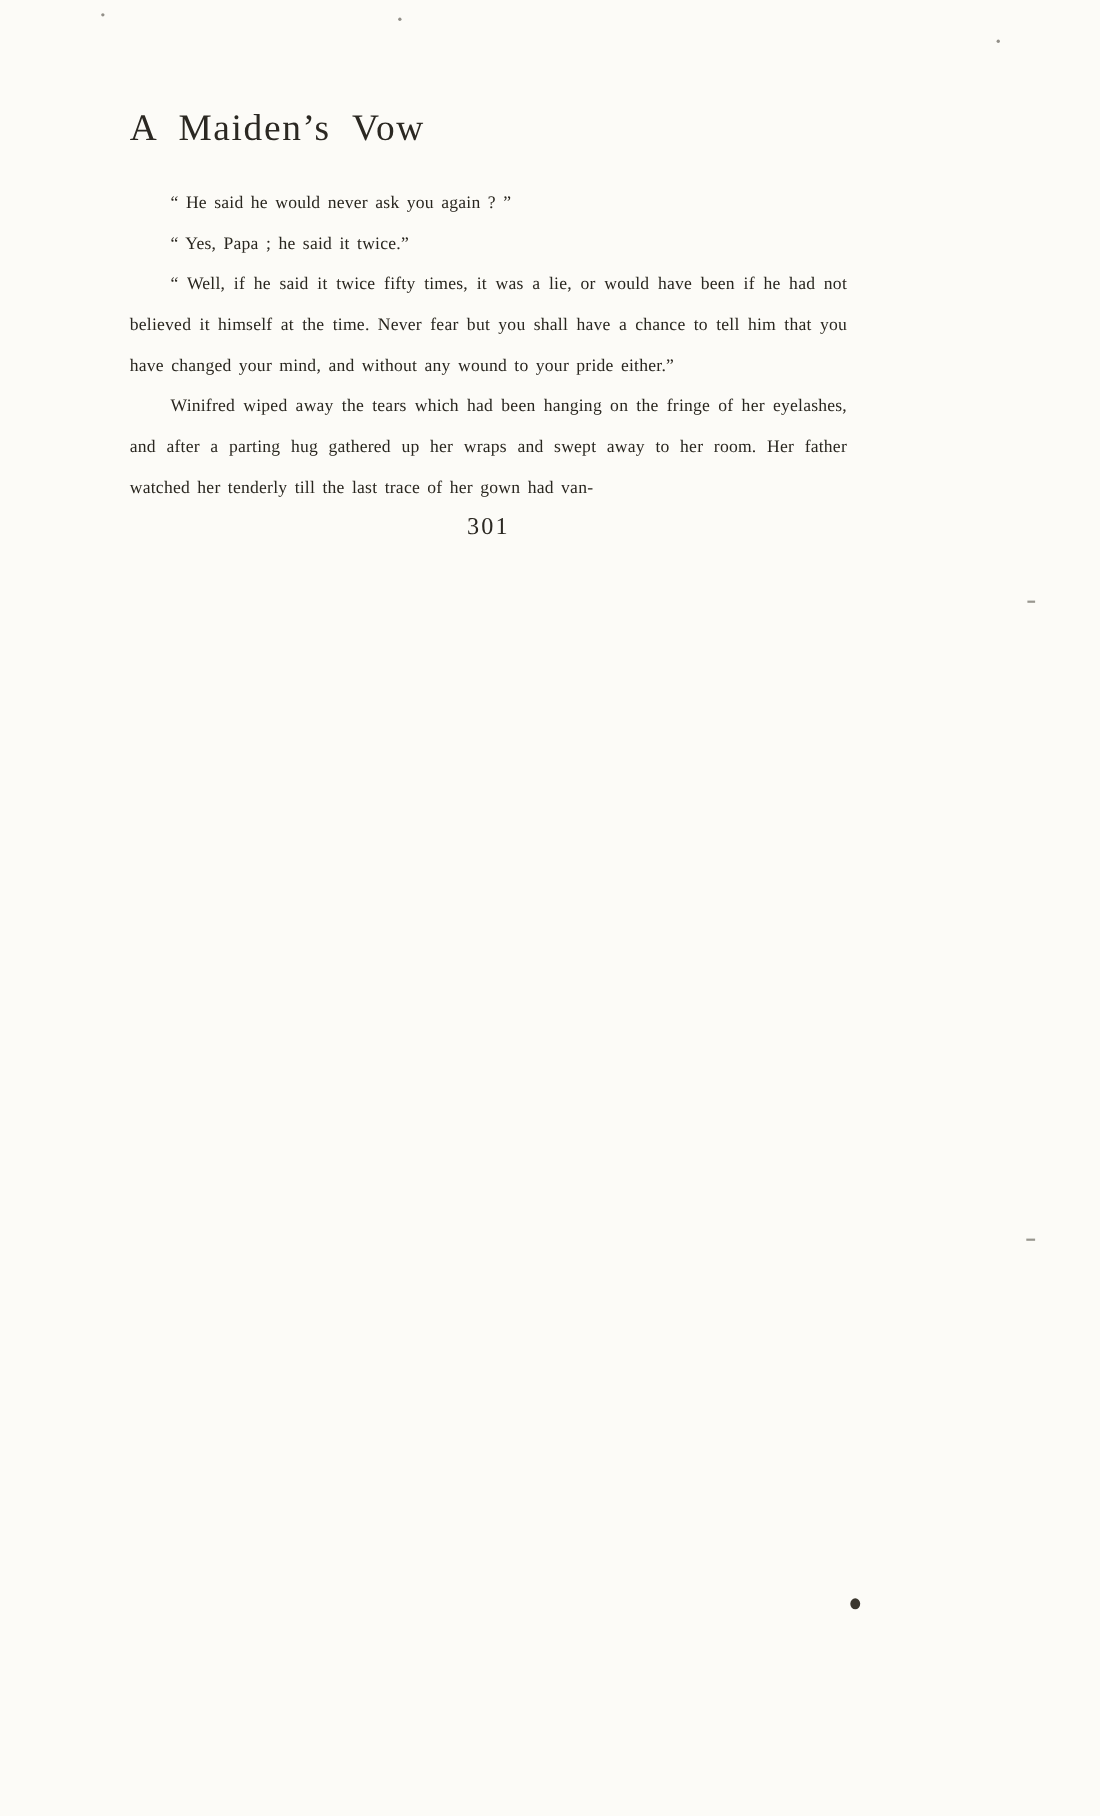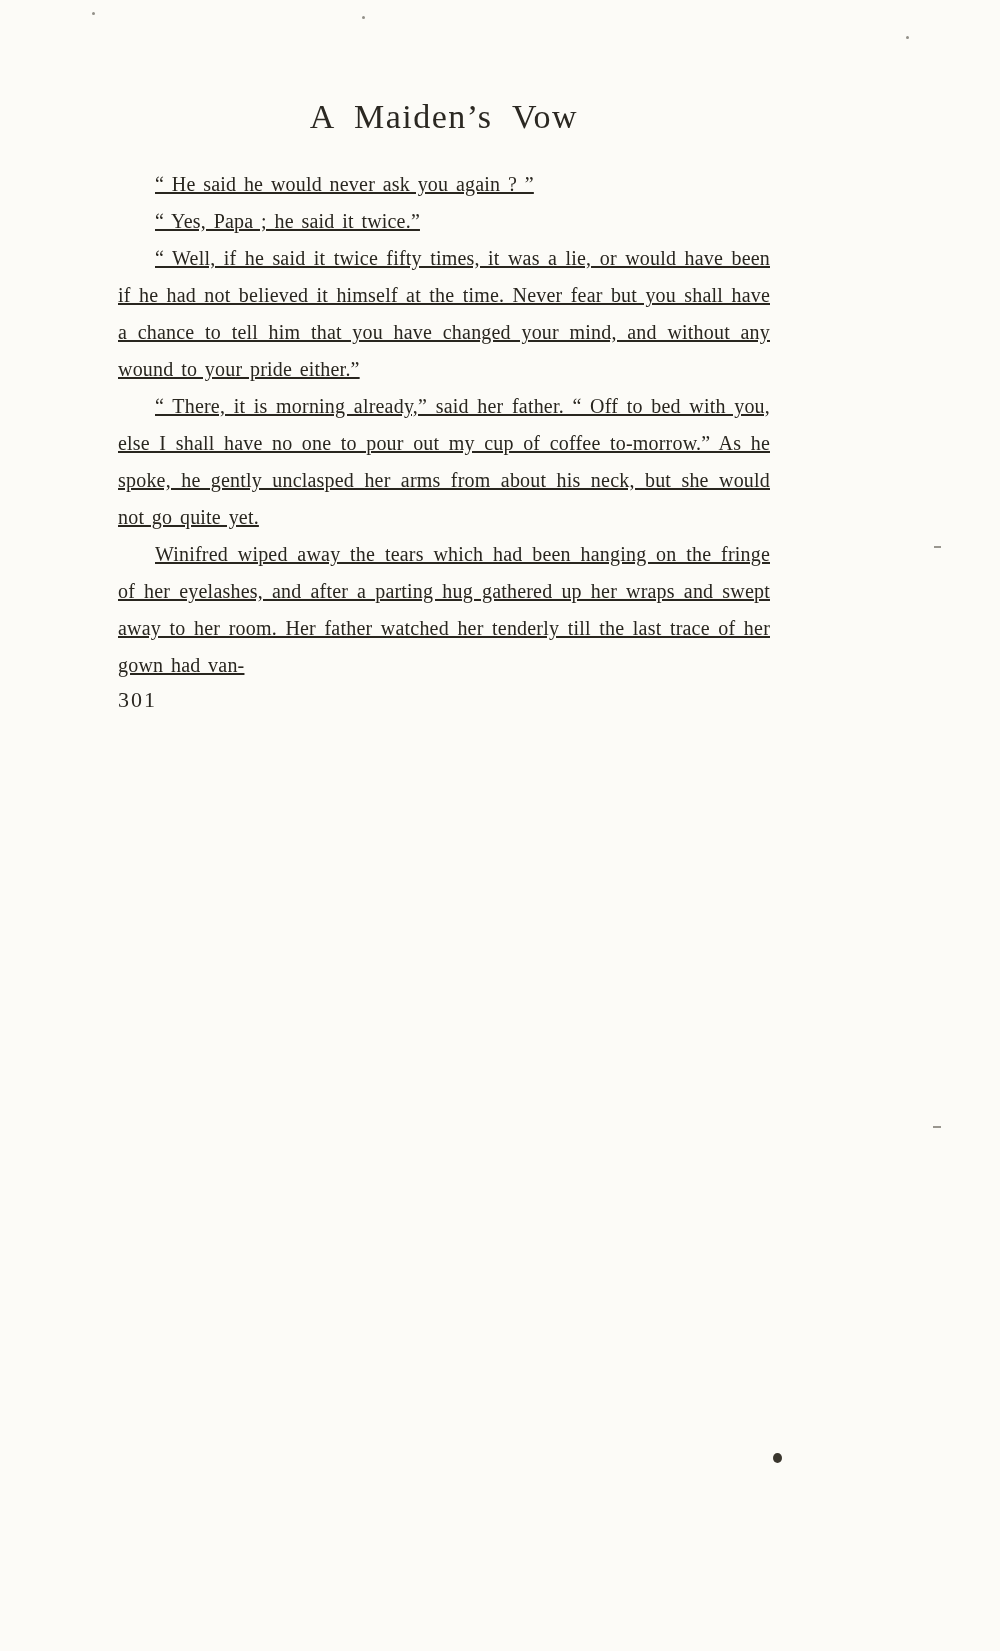--- a/index.html
+++ b/index.html
@@ -14,38 +14,36 @@
   }
   .page-block {
     position: absolute;
     left: 118px;
     top: 98px;
     width: 652px;
   }
   .page-title {
     font-size: 34px;
     font-weight: normal;
-    text-align: center;
     letter-spacing: 1.5px;
     word-spacing: 10px;
     margin: 0 0 30px 0;
     color: #2b2822;
   }
   .body-text p {
-    font-size: 20px;
+    font-size: 16px;
     line-height: 37px;
     text-align: justify;
     text-indent: 37px;
     margin: 0;
     word-spacing: 2.5px;
     letter-spacing: 0.2px;
-    text-decoration: underline;
   }
   .page-number {
-    text-align: left;
+    text-align: center;
     font-size: 22px;
     letter-spacing: 2px;
     margin-top: 3px;
     color: #2b2822;
   }
   .speck {
     position: absolute;
     background: #3a362e;
     border-radius: 50%;
   }
@@ -58,21 +56,20 @@
 </style>
 </head>
 <body>
 
 <div class="page-block">
   <h1 class="page-title">A Maiden’s Vow</h1>
   <div class="body-text">
     <p>“ He said he would never ask you again ? ”</p>
     <p>“ Yes, Papa ; he said it twice.”</p>
     <p>“ Well, if he said it twice fifty times, it was a lie, or would have been if he had not believed it himself at the time.  Never fear  but you shall have a chance to tell him that you have changed your mind, and without any wound to your pride either.”</p>
-    <p>“ There, it is morning already,” said her father. “ Off to bed with you, else I shall have no one to pour out my cup of coffee to-morrow.”   As he spoke, he gently unclasped her arms from about his neck, but she would not go quite yet.</p>
     <p>Winifred wiped away the tears which had been hanging on the fringe of her eyelashes, and after a parting hug gathered up her wraps and swept away to her room.   Her father watched her tenderly till the last trace of her gown had van-</p>
   </div>
   <div class="page-number">301</div>
 </div>
 
 <div class="speck speck-faint" style="left:92px; top:12px; width:3px; height:3px;"></div>
 <div class="speck speck-faint" style="left:362px; top:16px; width:3px; height:3px;"></div>
 <div class="speck speck-faint" style="left:906px; top:36px; width:3px; height:3px;"></div>
 <div class="edge-mark" style="left:934px; top:546px; width:7px; height:2px;"></div>
 <div class="edge-mark" style="left:933px; top:1126px; width:8px; height:2px;"></div>

